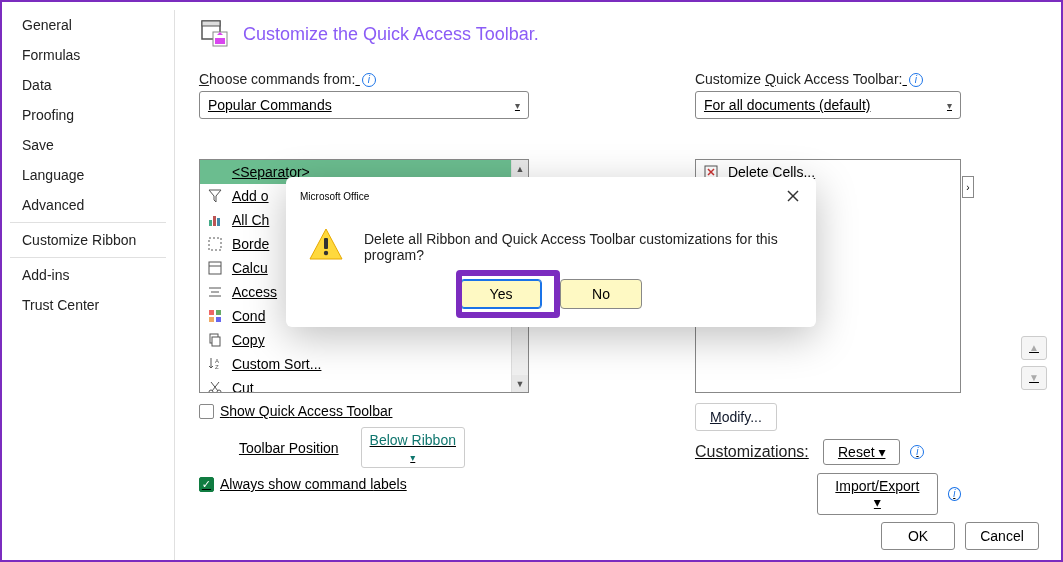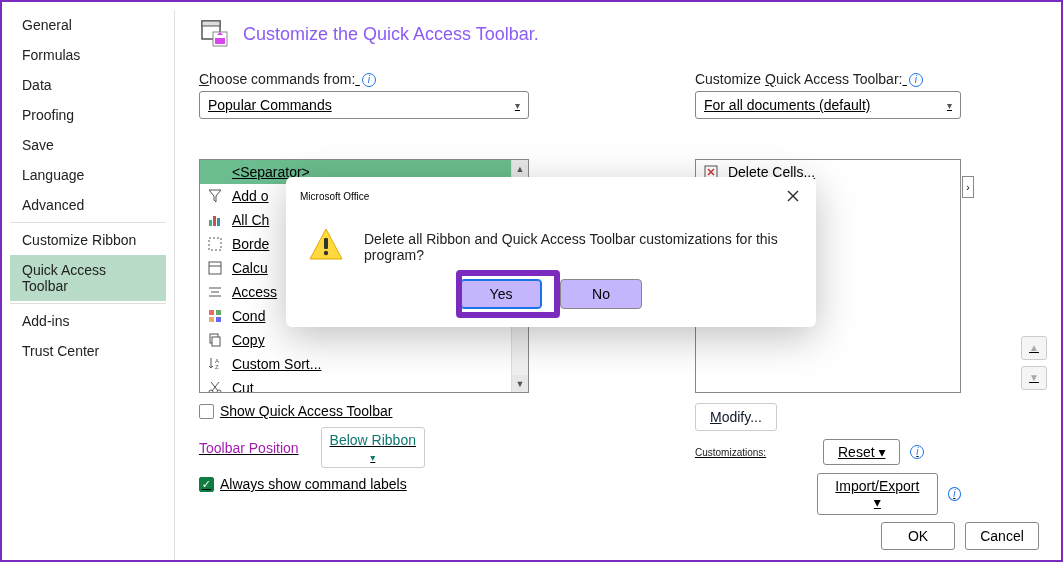--- a/index.html
+++ b/index.html
@@ -35,48 +35,48 @@
 .list-item { display: flex; align-items: center; padding: 3px 6px; font-size: 14px; gap: 8px; }
 .list-item.selected { background: #6bbd8f; color: #000; }
 .list-item-icon { width: 18px; height: 18px; display: flex; align-items: center; justify-content: center; flex-shrink: 0; }
 .scrollbar { position: absolute; right: 0; top: 0; bottom: 0; width: 17px; background: #f0f0f0; border-left: 1px solid #ddd; display: flex; flex-direction: column; justify-content: space-between; }
 .scroll-btn { height: 17px; display: flex; align-items: center; justify-content: center; font-size: 9px; color: #555; background: #e8e8e8; }
 
 .checkbox-row { display: flex; align-items: center; gap: 6px; font-size: 14px; margin-top: 10px; }
 .checkbox { width: 15px; height: 15px; border: 1px solid #888; border-radius: 2px; display: flex; align-items: center; justify-content: center; background: #fff; }
 .checkbox.checked { background: #107c41; border-color: #107c41; color: #fff; font-size: 11px; }
 
-.disabled-label { color: #a21caf; }
+.disabled-label { color: #000000; margin-left: 40px; }
 .disabled-select { border: 1px solid #ccc; color: #0f766e; padding: 4px 8px; border-radius: 3px; font-size: 14px; display: inline-flex; align-items: center; gap: 4px; flex-direction: column; }
 
 .btn { padding: 5px 14px; font-size: 14px; border: 1px solid #888; border-radius: 3px; background: #fff; cursor: pointer; }
 .btn:disabled, .btn.disabled { color: #0f172a; border-color: #ccc; cursor: default; }
 .btn-small { padding: 4px 14px; }
 
 .mid-btn { width: 100px; padding: 5px 6px; font-size: 14px; border: 1px solid #ccc; border-radius: 3px; background: #fff; color: #aaa; text-align: center; }
 
 .listbox-right { margin-top: 40px; border: 1px solid #888; height: 234px; background: #fff; position: relative; }
 .expand-handle { position: absolute; right: -14px; top: 16px; width: 12px; height: 22px; border: 1px solid #888; background: #fff; display: flex; align-items: center; justify-content: center; font-size: 10px; }
 
 .arrow-btn { width: 26px; height: 24px; border: 1px solid #ccc; border-radius: 3px; background: #f5f5f5; display: flex; align-items: center; justify-content: center; font-size: 10px; color: #aaa; }
 
 .right-controls { margin-top: 10px; }
 .right-row { display: flex; align-items: center; gap: 8px; margin-top: 8px; }
-.right-row-label { font-size: 10px; color: #222; width: 120px; }
+.right-row-label { font-size: 16px; color: #222; width: 120px; }
 
 .bottom-bar { position: absolute; bottom: 10px; right: 14px; display: flex; gap: 10px; }
 .bottom-bar .btn { width: 74px; text-align: center; }
 .dialog { position: absolute; left: 284px; top: 175px; width: 530px; background: #fff; border-radius: 6px; box-shadow: 0 10px 40px rgba(0,0,0,0.25); }
 .dialog-header { display: flex; justify-content: space-between; align-items: center; padding: 10px 14px; font-size: 10px; }
 .dialog-close { width: 18px; height: 18px; cursor: pointer; display: flex; align-items: center; justify-content: center; }
 .dialog-body { display: flex; gap: 18px; padding: 10px 20px 14px 20px; align-items: flex-start; justify-content: space-between; }
 .warning-icon { width: 40px; height: 40px; flex-shrink: 0; }
 .dialog-text { font-size: 14px; color: #222; padding-top: 6px; }
 .dialog-buttons { display: flex; justify-content: center; gap: 18px; padding: 0 0 18px 0; }
-.dialog-btn { width: 82px; padding: 6px 0; font-size: 14px; border: 1px solid #888; border-radius: 4px; background: #c4b5fd; text-align: center; cursor: pointer; }
+.dialog-btn { width: 82px; padding: 6px 0; font-size: 14px; border: 1px solid #888; border-radius: 4px; background: #fef9c3; text-align: center; cursor: pointer; }
 .dialog-btn.primary { border-color: #1a73e8; box-shadow: inset 0 0 0 1px #1a73e8; }
 
 .highlight-box { position: absolute; border: 6px solid #7b2cbf; border-radius: 4px; pointer-events: none; }
 .hl-yes { left: 454px; top: 268px; width: 104px; height: 48px; }
 
 .underline-letter { text-decoration: underline; }
 </style>
 </head>
 <body>
 
@@ -84,21 +84,20 @@
   <div class="sidebar">
     <div class="sidebar-item">General</div>
     <div class="sidebar-item">Formulas</div>
     <div class="sidebar-item">Data</div>
     <div class="sidebar-item">Proofing</div>
     <div class="sidebar-item">Save</div>
     <div class="sidebar-item">Language</div>
     <div class="sidebar-item">Advanced</div>
     <div class="sidebar-separator"></div>
     <div class="sidebar-item">Customize Ribbon</div>
-    <div class="sidebar-item active">Quick Access Toolbar</div>
     <div class="sidebar-separator"></div>
     <div class="sidebar-item">Add-ins</div>
     <div class="sidebar-item">Trust Center</div>
   </div>
 
   <div class="content">
     <div class="header">
       <svg class="header-icon" viewBox="0 0 32 32">
         <rect x="3" y="3" width="18" height="18" fill="none" stroke="#555" stroke-width="1.5"></rect>
         <rect x="3" y="3" width="18" height="5" fill="#ddd" stroke="#555" stroke-width="1"></rect>

